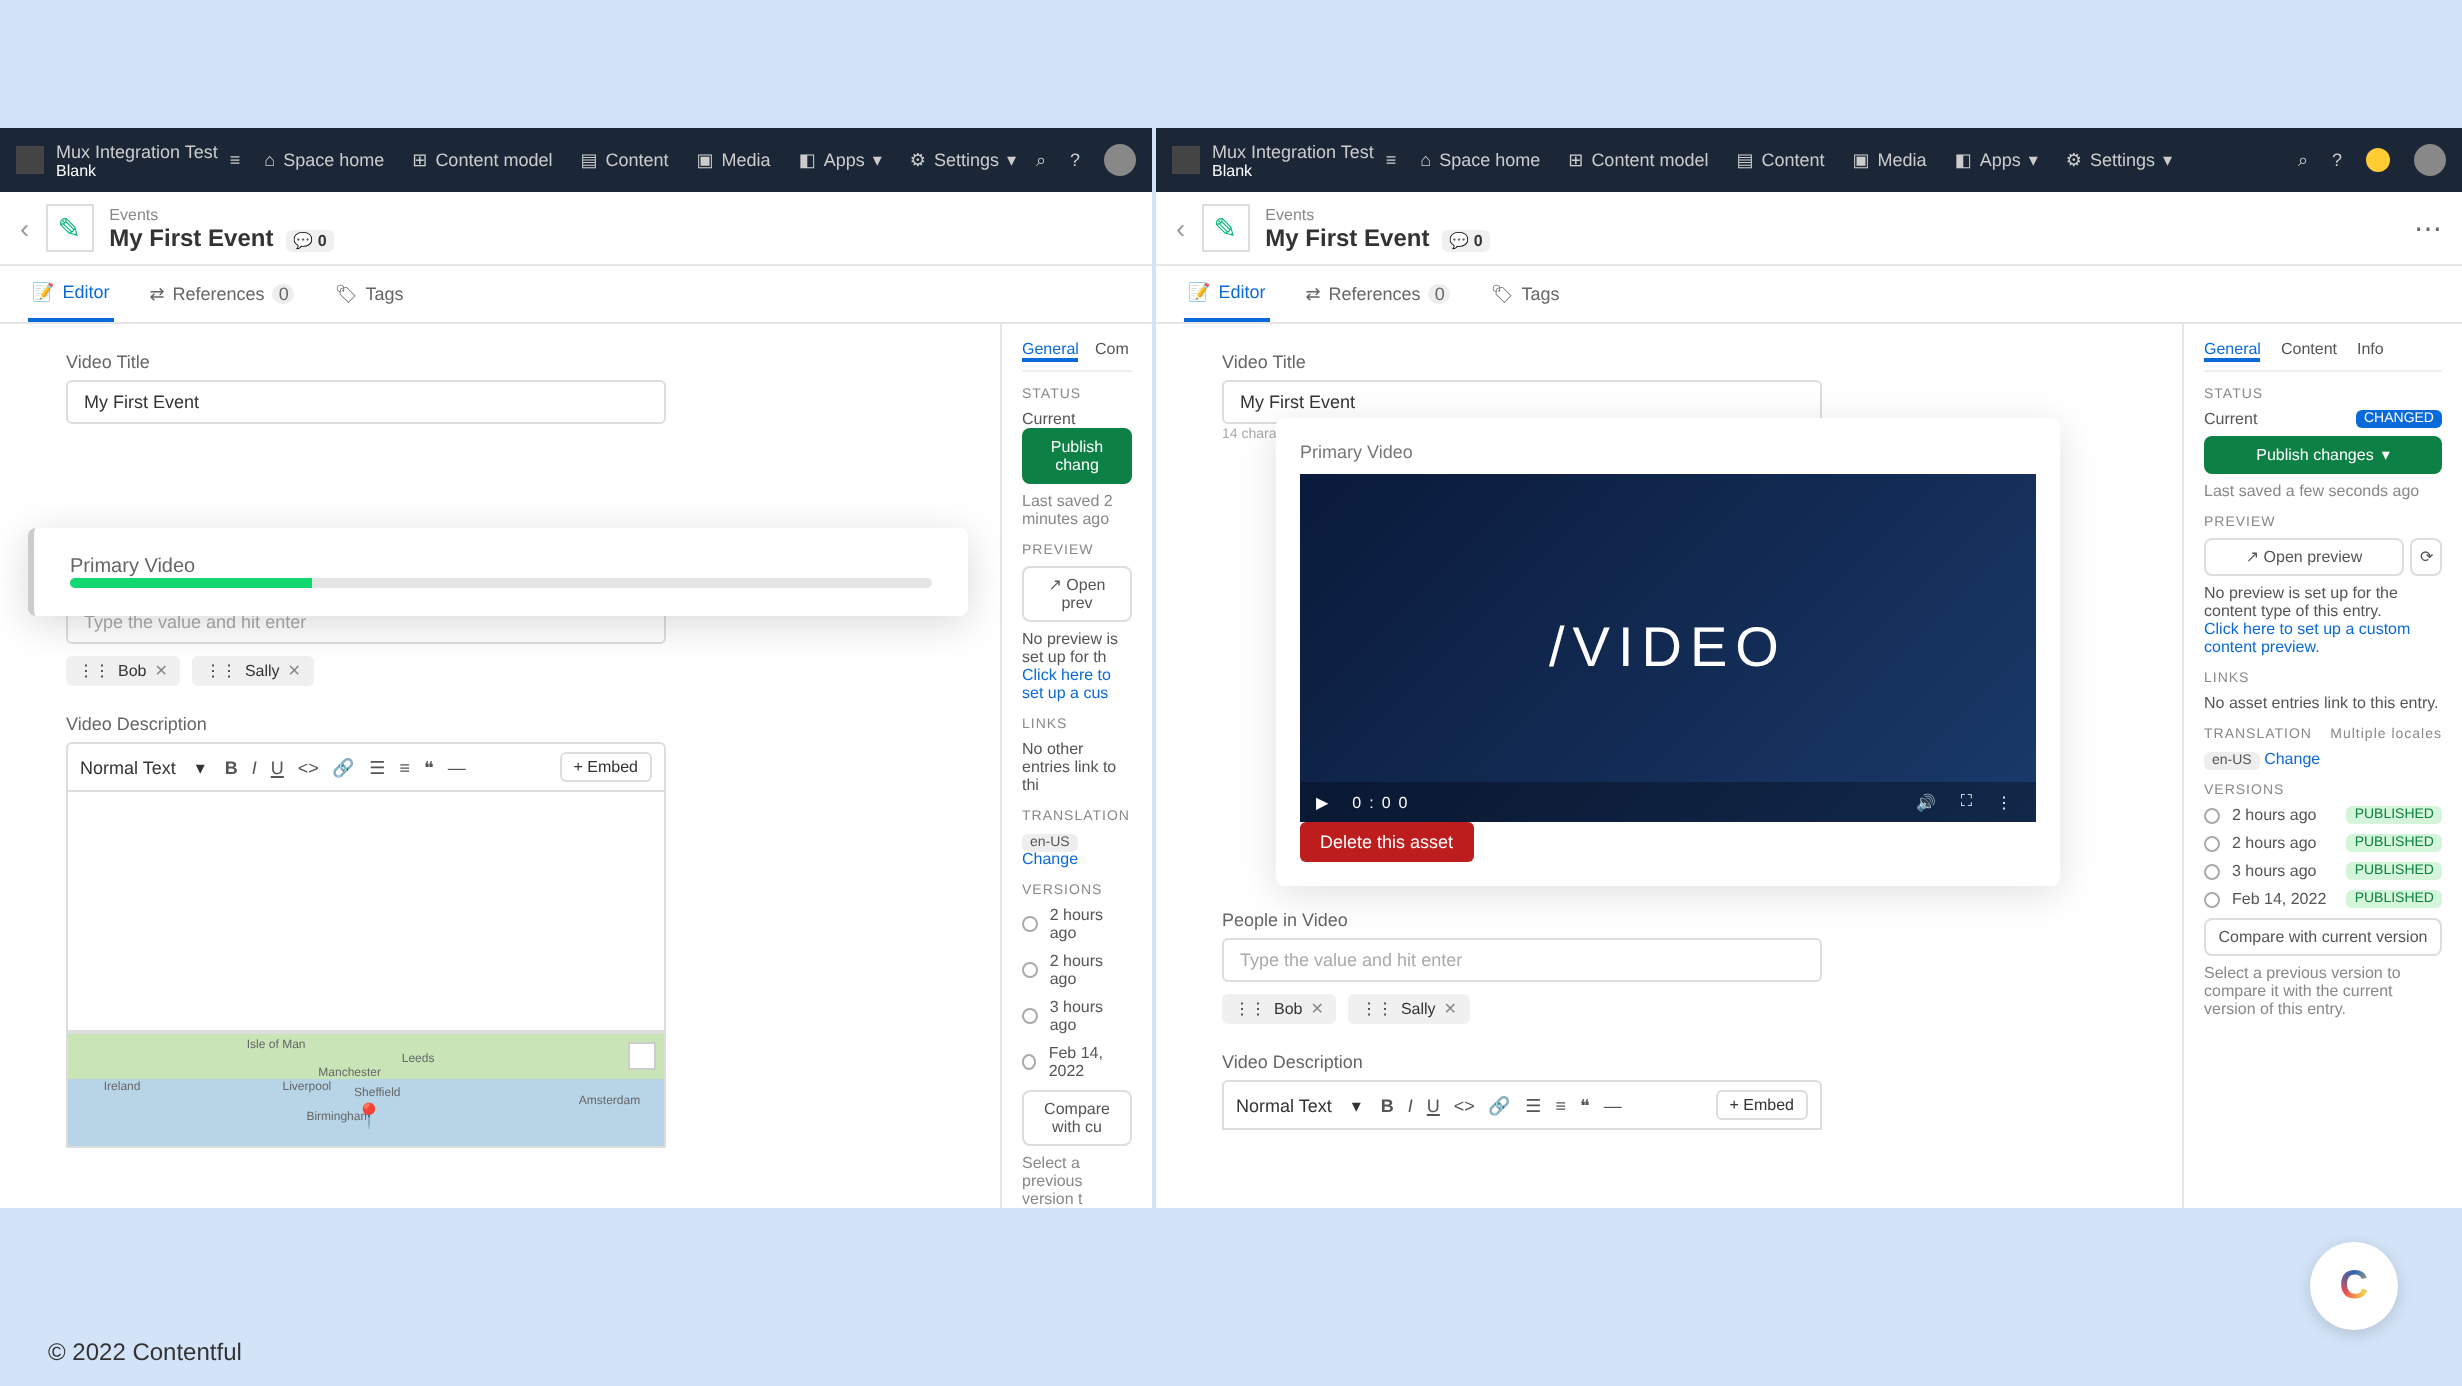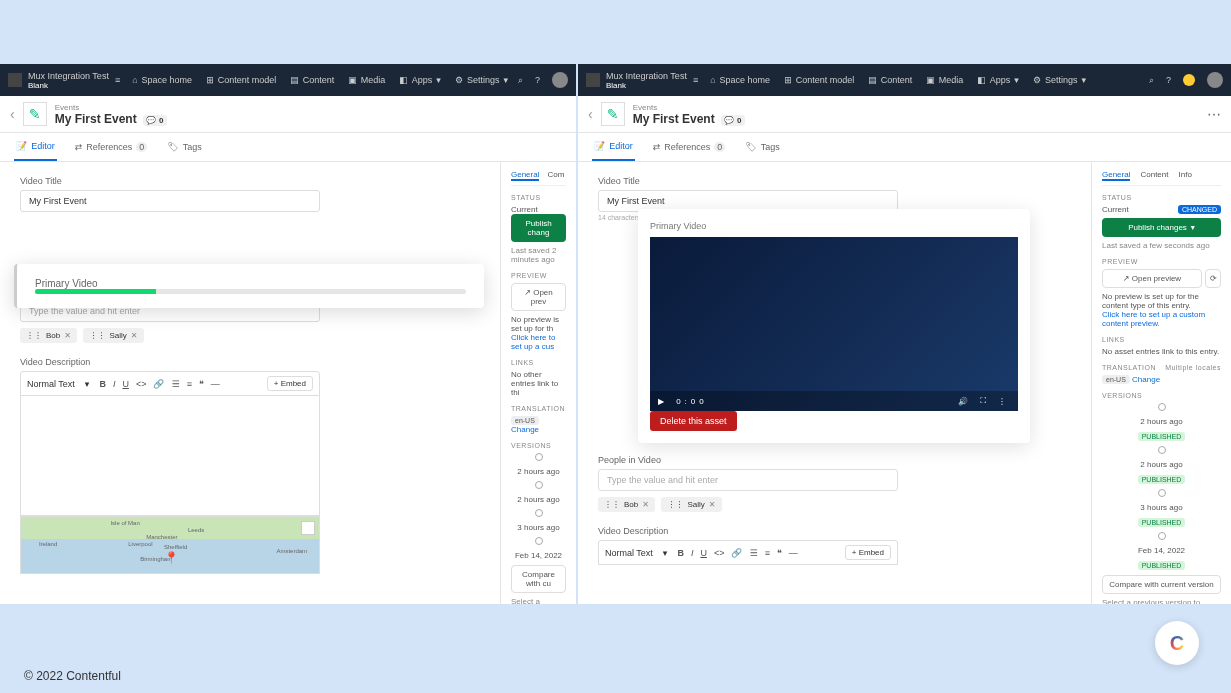--- a/index.html
+++ b/index.html
@@ -20,32 +20,32 @@
 .header .back { color: #999; margin-right: 8px; font-size: 14px; }
 .header .icon-box { width: 24px; height: 24px; border: 1px solid #ddd; display: flex; align-items: center; justify-content: center; margin-right: 8px; color: #0eb87f; font-size: 14px; }
 .header .titles .bc { font-size: 8px; color: #888; }
 .header .titles .title { font-size: 12px; font-weight: 600; }
 .header .badge { background: #f0f0f0; padding: 1px 4px; border-radius: 3px; font-size: 8px; margin-left: 6px; }
 .header .dots { margin-left: auto; font-size: 14px; color: #666; }
 .tabs { display: flex; gap: 16px; padding: 0 14px; border-bottom: 1px solid #e5e5e5; font-size: 9px; }
 .tab { padding: 8px 2px; color: #666; display: flex; align-items: center; gap: 4px; }
 .tab.active { color: #0b6ad9; border-bottom: 2px solid #0b6ad9; }
 .body-row { display: flex; height: calc(100% - 90px); }
-.main { flex: 1; padding: 14px 20px; overflow: hidden; }
+.main { flex: 1; padding: 14px 33px; overflow: hidden; }
 .side { width: 140px; border-left: 1px solid #e5e5e5; padding: 8px 10px; font-size: 8px; color: #555; }
 .panel.left .side { width: 76px; }
 .side .sec-title { text-transform: uppercase; font-size: 7px; color: #888; margin: 8px 0 4px; letter-spacing: 0.5px; }
 .side .row { display: flex; justify-content: space-between; align-items: center; margin-bottom: 4px; }
 .side .publish { background: #0c8045; color: #fff; padding: 5px; text-align: center; border-radius: 4px; font-size: 8px; display: flex; justify-content: center; align-items: center; gap: 4px; }
 .side .outline-btn { border: 1px solid #ddd; padding: 4px; text-align: center; border-radius: 4px; color: #555; }
 .side .link { color: #0b6ad9; }
 .side .pill { background: #eee; padding: 1px 4px; border-radius: 3px; font-size: 7px; }
 .side .pill.blue { background: #0b6ad9; color: #fff; }
 .side .pill.green { background: #d4f5da; color: #0c8045; }
-.side .ver-row { display: flex; align-items: center; gap: 6px; margin-bottom: 5px; flex-direction: column; }
+.side .ver-row { display: flex; align-items: center; gap: 6px; margin-bottom: 5px; }
 .side .radio { width: 8px; height: 8px; border: 1px solid #aaa; border-radius: 50%; }
 .field-label { font-size: 9px; color: #666; margin-bottom: 4px; }
 .input { border: 1px solid #ddd; padding: 5px 8px; font-size: 9px; width: 300px; border-radius: 3px; color: #333; }
 .subtext { font-size: 7px; color: #aaa; display: flex; justify-content: space-between; width: 300px; margin-top: 2px; }
 .tag { display: inline-flex; align-items: center; gap: 4px; background: #f0f0f0; padding: 3px 6px; border-radius: 3px; font-size: 8px; margin-right: 4px; }
 .tag .x { color: #888; }
 .rte-toolbar { border: 1px solid #ddd; border-radius: 3px 3px 0 0; padding: 4px 6px; display: flex; align-items: center; gap: 10px; width: 300px; font-size: 9px; }
 .rte-toolbar .fmt { display: flex; gap: 7px; color: #555; }
 .rte-toolbar .embed { margin-left: auto; border: 1px solid #ddd; padding: 2px 6px; border-radius: 3px; font-size: 8px; }
 .rte-body { border: 1px solid #ddd; border-top: none; height: 120px; width: 300px; }
@@ -412,20 +412,21 @@
             <span class="pill green">PUBLISHED</span>
           </div>
       <div class="outline-btn">Compare with current version</div>
       <div style="margin-top:4px;color:#888">Select a previous version to compare it with the current version of this entry.</div>
     </div>
   </div>
 
   <div class="video-card">
     <div class="title">Primary Video</div>
     <div class="player">
+      <span>/VIDEO</span>
       <div class="ctrls">
         <span>▶</span>
         <span>0:00</span>
         <span style="flex:1"></span>
         <span>🔊</span>
         <span>⛶</span>
         <span>⋮</span>
       </div>
     </div>
     <div class="delete">Delete this asset</div>

